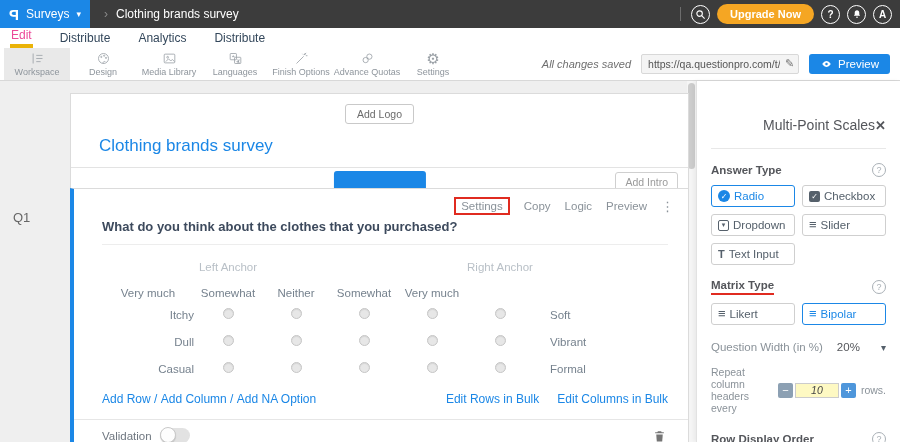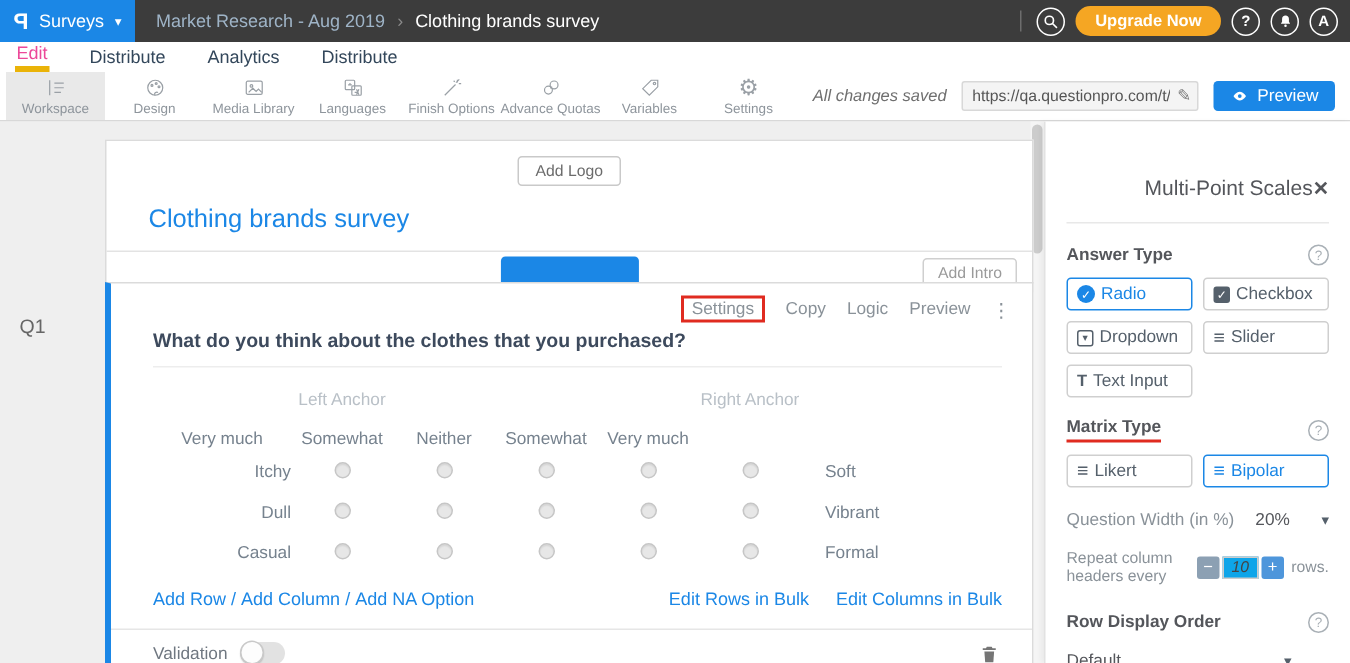--- a/index.html
+++ b/index.html
@@ -110,39 +110,38 @@
   .qwidth-row { margin-top:16px; display:flex; align-items:center; }
   .sb-gray-label { color:#8A9299; font-size:11.5px; }
   .qwidth-value { color:#54565B; font-size:11.5px; margin-left:14px; cursor:pointer; }
   .caret-dark { margin-left:auto; color:#55606B; font-size:10px; cursor:pointer; }
   .repeat-row { margin-top:13px; display:flex; align-items:center; }
   .repeat-label { color:#8A9299; font-size:10.5px; }
   .stepper { display:flex; align-items:center; margin-left:5px; }
   .step-btn { width:15px; height:15px; color:#fff; font-size:11px; display:flex; align-items:center; justify-content:center; border-radius:2px; cursor:pointer; }
   .step-minus { background:#8CA0B3; }
   .step-plus { background:#4E96DB; }
-  .step-value { width:24px; height:15px; border:1px solid #CCC; background:#0ea5e9; color:#444; font-size:10.5px; display:flex; align-items:center; justify-content:center; margin:0 2px;font-style:italic; }
+  .step-value { width:44px; height:15px; border:1px solid #CCC; background:#fef9c3; color:#444; font-size:10.5px; display:flex; align-items:center; justify-content:center; margin:0 2px;font-style:italic; }
   .repeat-suffix { color:#8A9299; font-size:10.5px; margin-left:5px; }
   .sb-order-row { margin-top:18px; }
   .order-value-row { margin-top:13px; display:flex; align-items:center; width:150px; cursor:pointer; }
   .order-value { color:#54565B; font-size:11.5px; }
 </style>
 </head>
 <body>
 
 <div id="app">
 
   <div class="topbar">
     <div class="logo-block">
       <span class="logo-glyph">P</span>
       <span class="surveys-label">Surveys</span>
       <span class="caret-w">▾</span>
     </div>
     <div class="breadcrumb">
-      <span class="bc-folder">Market Research - Aug 2019</span>
       <span class="bc-sep">›</span>
       <span class="bc-current">Clothing brands survey</span>
     </div>
     <div class="topbar-right">
       <span class="tb-divider"></span>
       <span class="circle-btn">
         <svg width="11" height="11" viewBox="0 0 24 24" fill="none" stroke="#fff" stroke-width="2.4">
             <circle cx="10" cy="10" r="6"></circle>
             <line x1="14.5" y1="14.5" x2="21" y2="21"></line>
           </svg>
@@ -207,27 +206,20 @@
           </svg>
         <span class="tb-label">Finish Options</span>
       </div>
       <div class="tb-item">
         <svg width="17" height="15" viewBox="0 0 24 24">
             <circle cx="9" cy="14.5" r="4.2"></circle>
             <circle cx="15" cy="9" r="4.2"></circle>
             <path d="M11 12.5l2-1.5"></path>
           </svg>
         <span class="tb-label">Advance Quotas</span>
-      </div>
-      <div class="tb-item">
-        <svg width="17" height="15" viewBox="0 0 24 24">
-            <path d="M13 4h7v7l-9 9-7-7 9-9z"></path>
-            <circle cx="16.5" cy="7.5" r="1.3"></circle>
-          </svg>
-        <span class="tb-label">Variables</span>
       </div>
       <div class="tb-item">
         <span class="gear-glyph">⚙</span>
         <span class="tb-label">Settings</span>
       </div>
     </div>
     <div class="toolbar-right">
       <span class="saved-status">All changes saved</span>
       <span class="url-wrap">
         <input class="url-input" readonly="" value="https://qa.questionpro.com/t/APNrFZfQ" style="">

